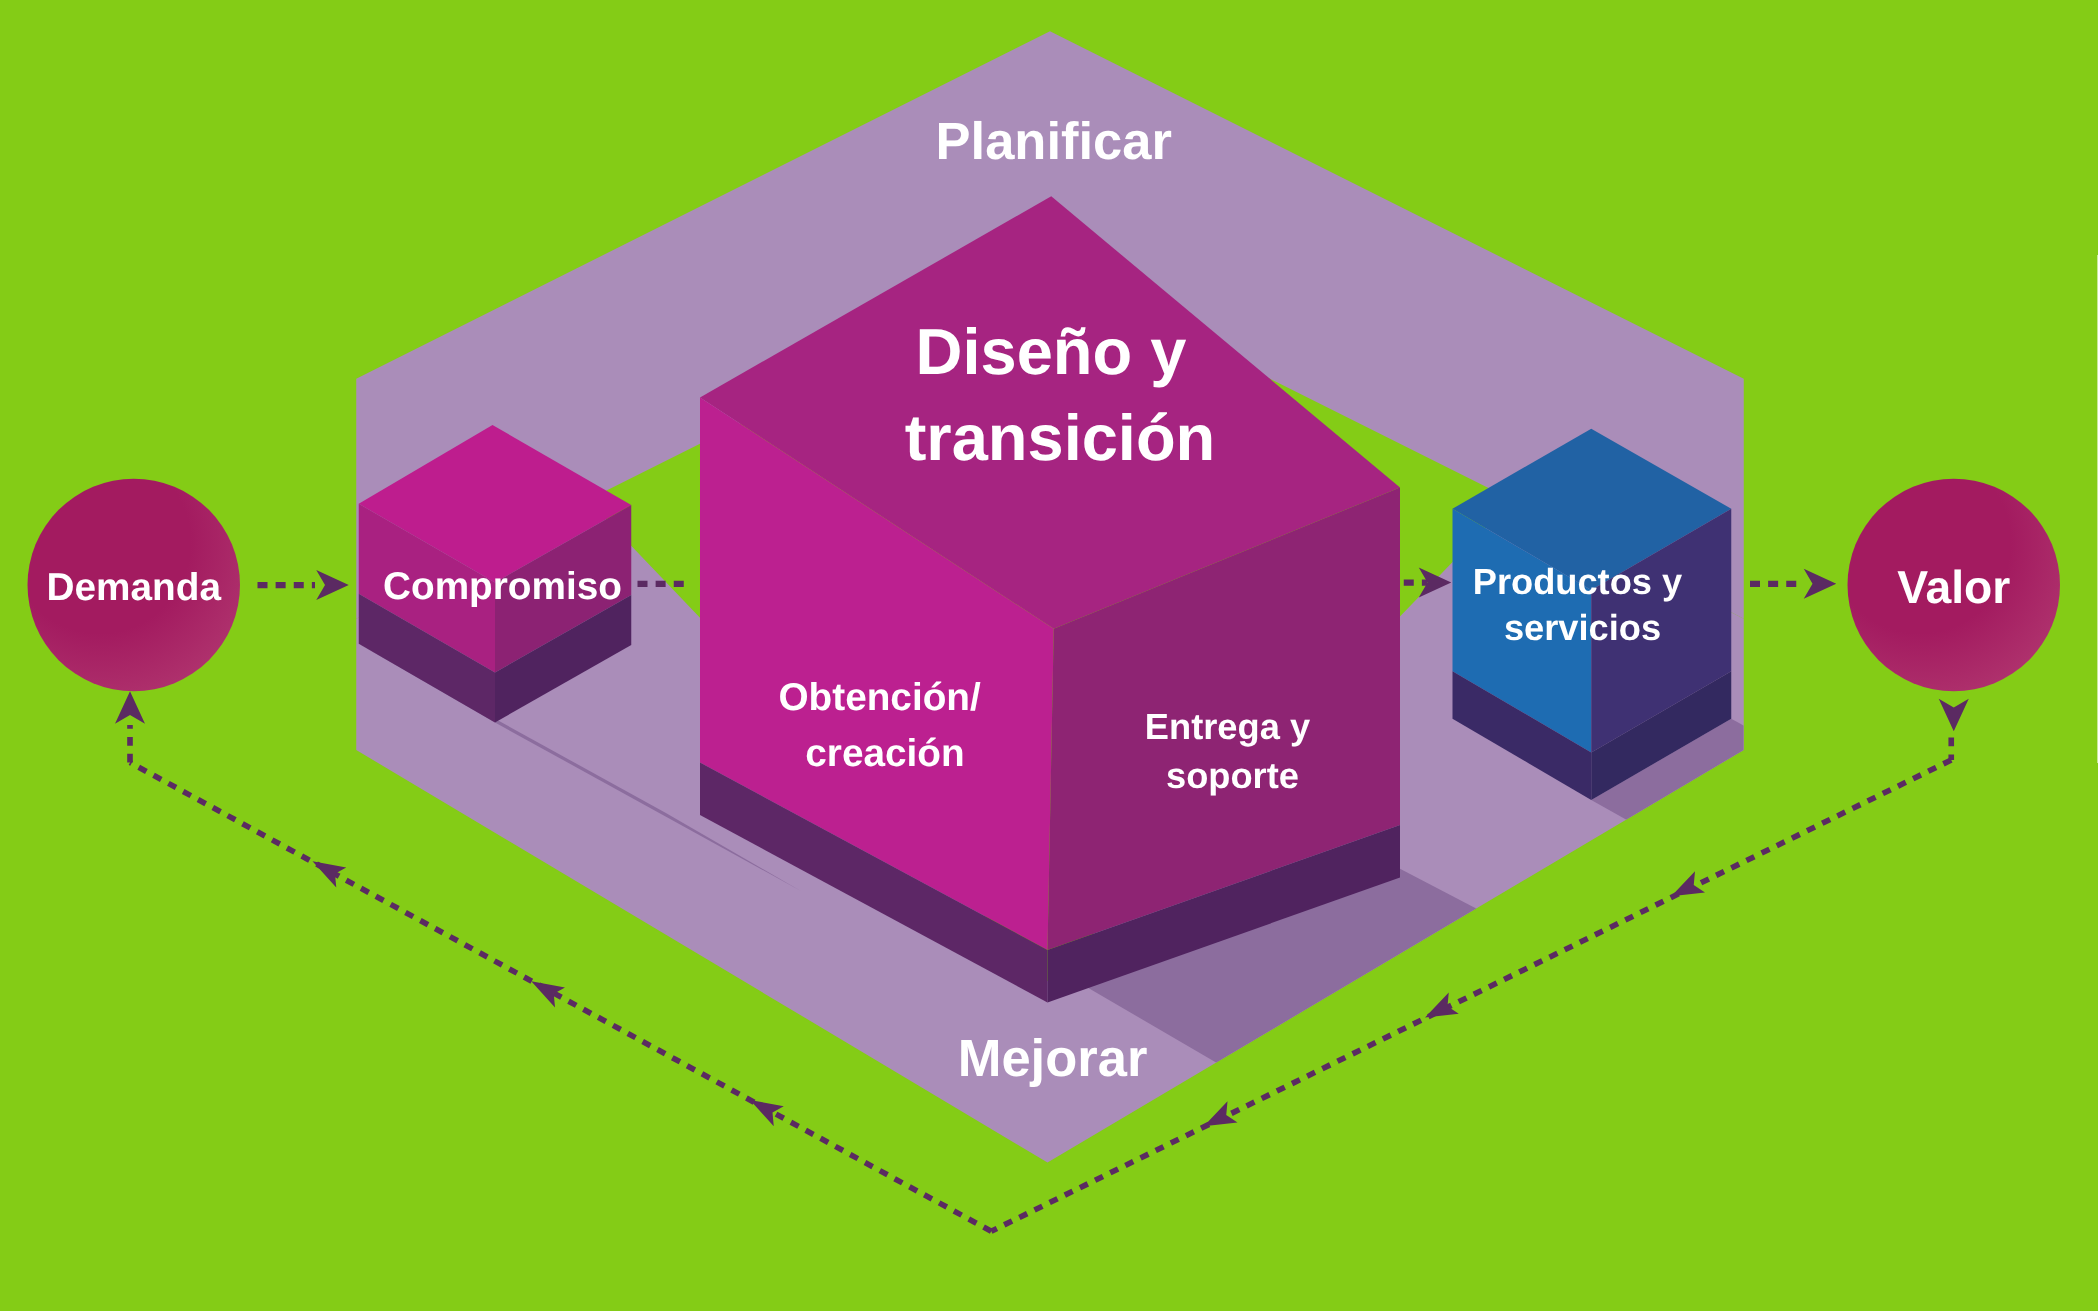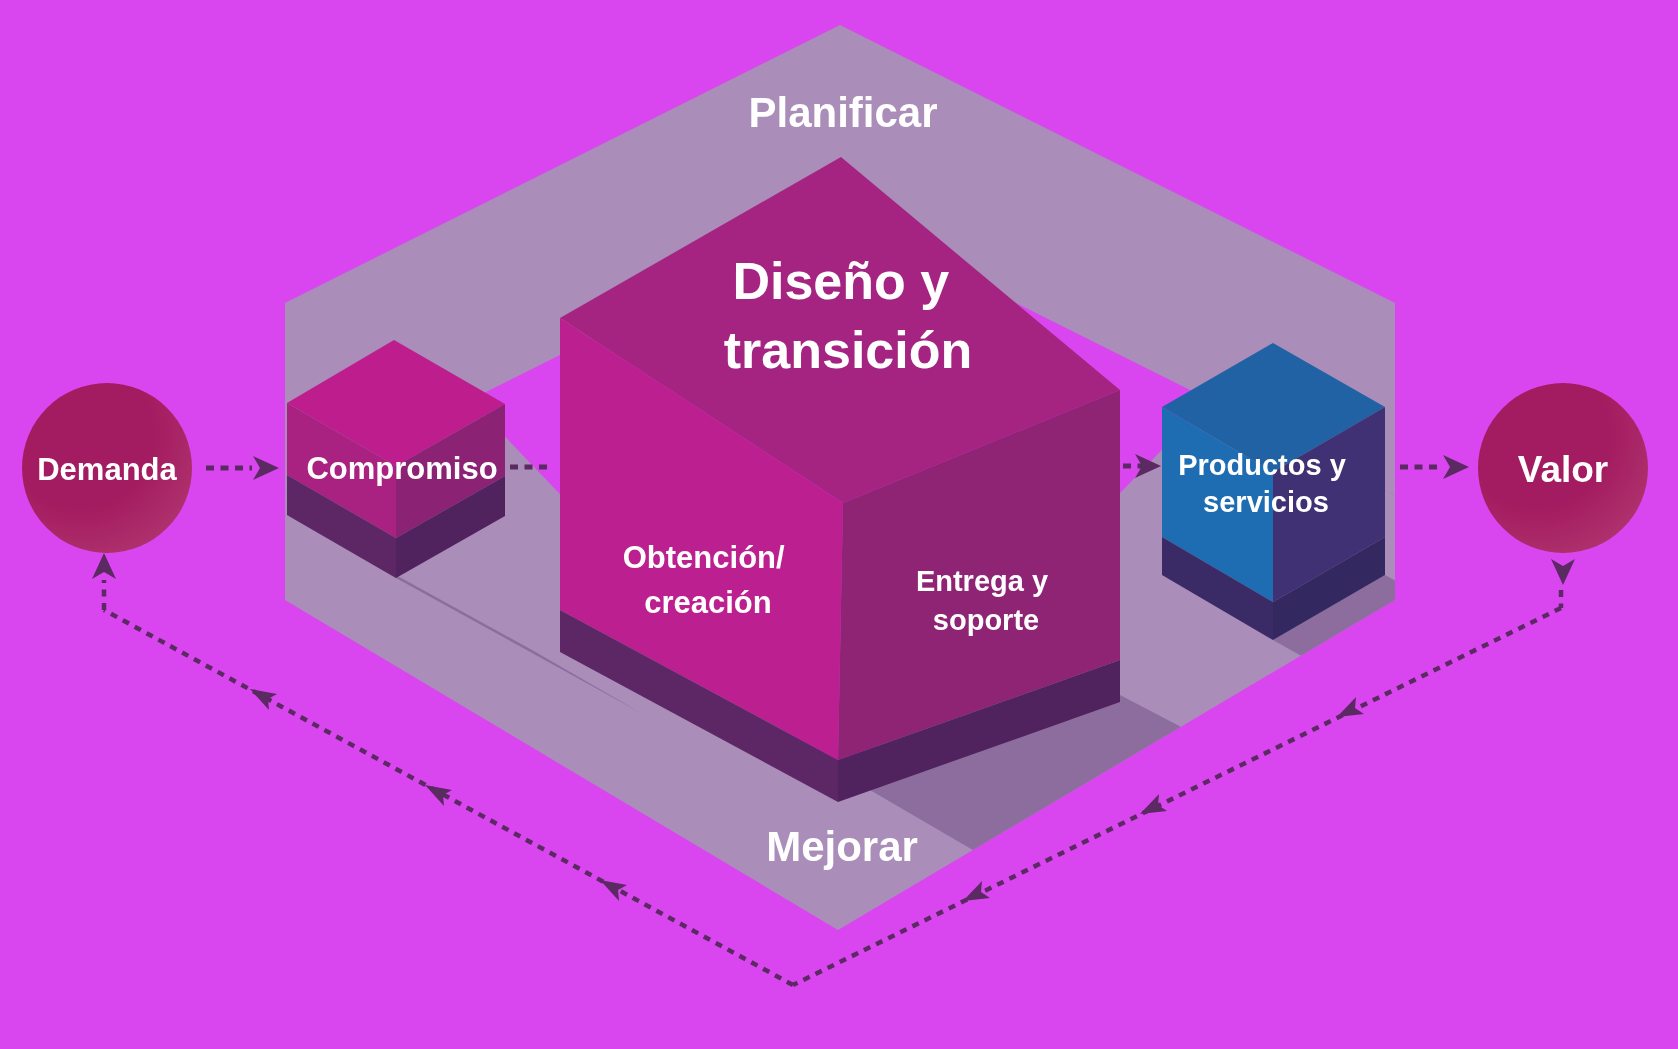--- a/index.html
+++ b/index.html
@@ -1,16 +1,16 @@
 <!DOCTYPE html>
 <html><head>
 <meta charset="utf-8">
 <style>
   html,body{margin:0;padding:0;background:#ffffff;}
-  .stage{width:1678px;height:1049px;position:relative;background:#d946ef;overflow:hidden;}
+  .stage{width:1678px;height:1049px;position:relative;background:#84cc16;overflow:hidden;}
   svg{display:block;}
   .lbl{font-family:"Liberation Sans","DejaVu Sans",sans-serif;font-weight:700;fill:#ffffff;text-anchor:middle;}
   .lbl-xl{font-size:52px;}
   .lbl-band{font-size:42px;}
   .lbl-md{font-size:31px;}
   .lbl-sm{font-size:29px;}
   .lbl-valor{font-size:37px;}
   .dash{fill:none;stroke-dasharray:7 6.5;stroke-width:4.5;stroke-linecap:butt;}
   .dash-h{fill:none;stroke-dasharray:8 6.5;stroke-width:5;stroke-linecap:butt;}
 </style>

